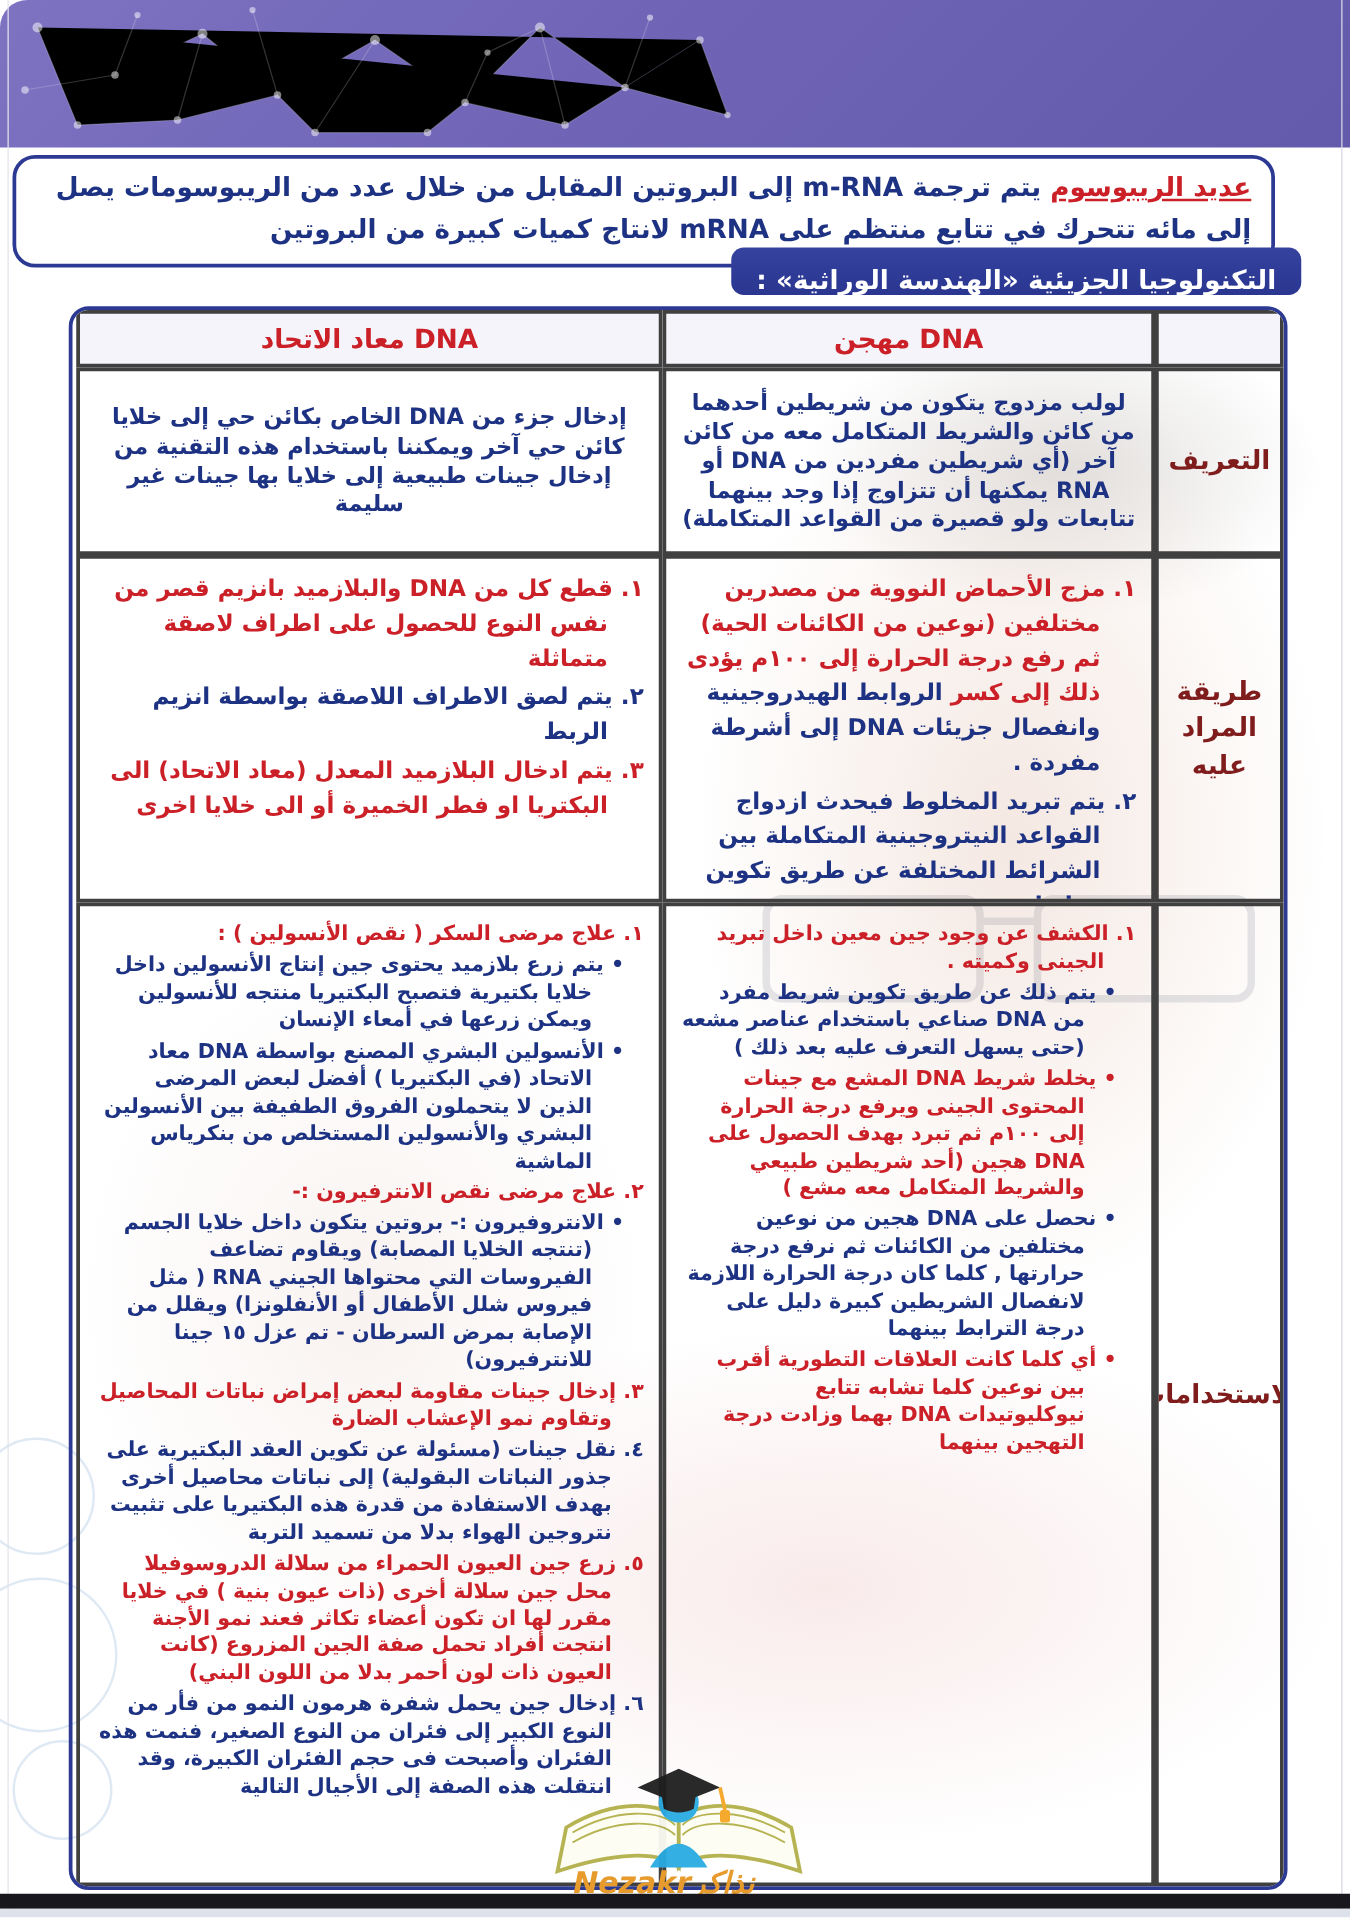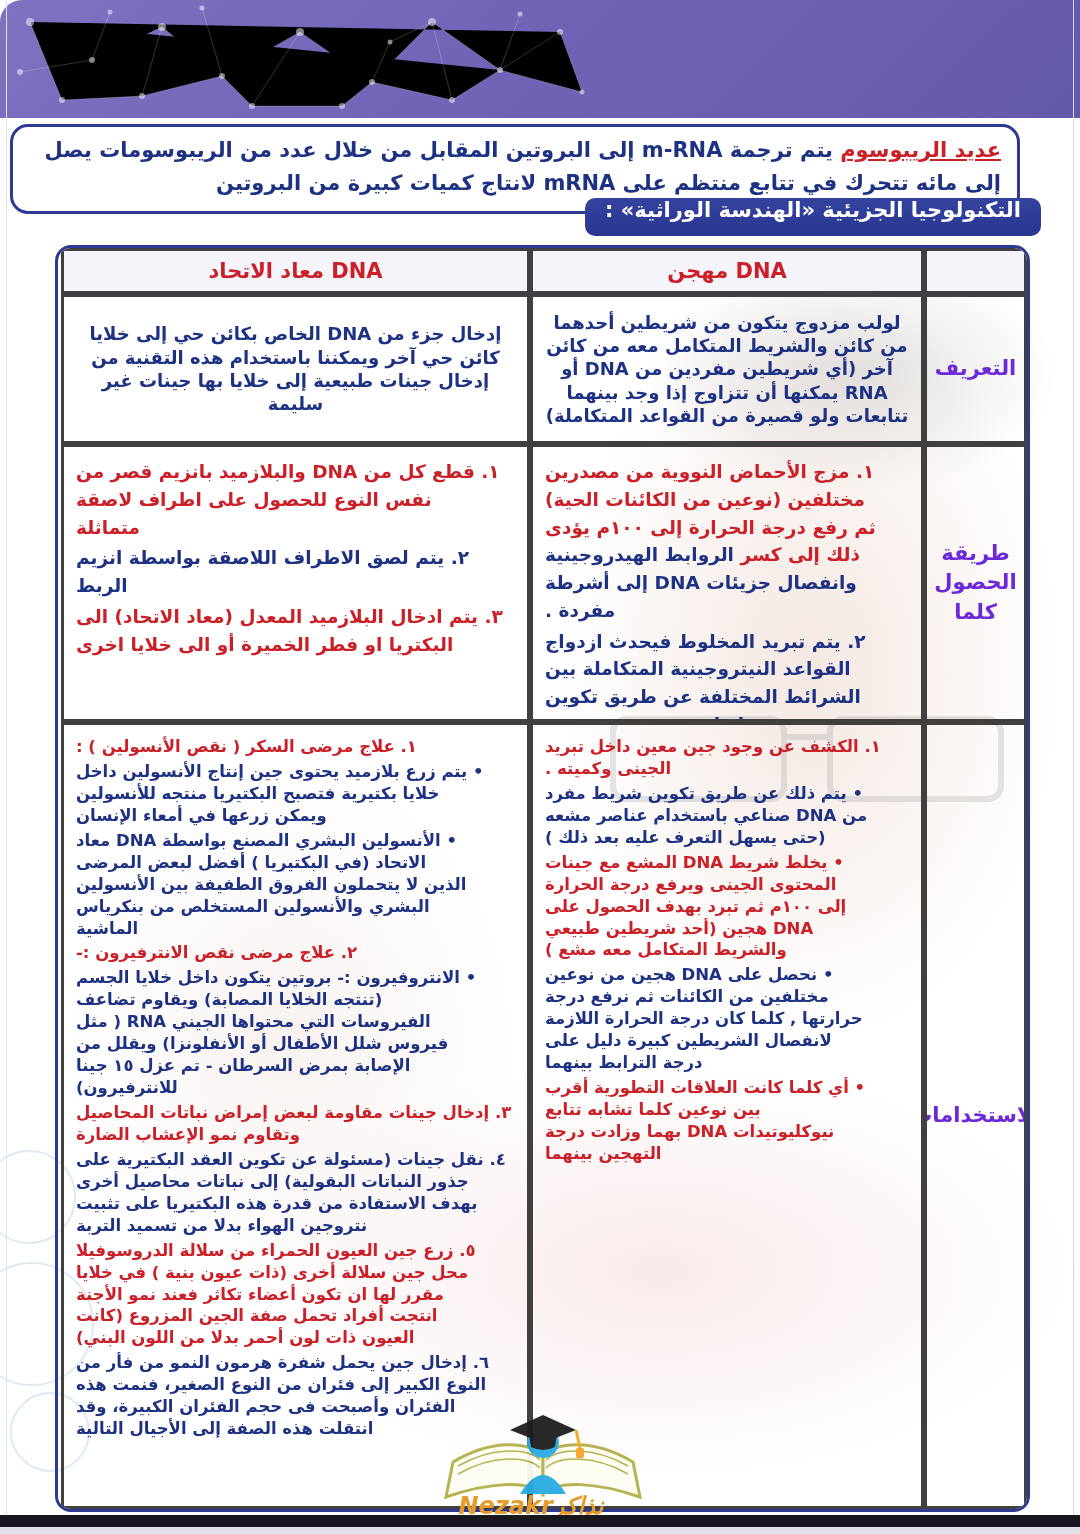--- a/index.html
+++ b/index.html
@@ -45,21 +45,21 @@
     box-sizing:border-box;padding:7px 16px 0 16px;
     direction:rtl;text-align:right;z-index:2;background:#fff;
   }
   .intro-box p{margin:0;font-size:21px;line-height:1.55;color:#1d3283;}
   .intro-lead{color:#cb2027;text-decoration:underline;}
 
   
   .banner{
     position:absolute;left:585px;top:198px;width:456px;height:38px;
     background:linear-gradient(#35439f,#2a3690);border-radius:10px;
-    display:flex;align-items:flex-start;justify-content:center;z-index:3;
+    display:flex;align-items:flex-end;justify-content:center;z-index:3;
     color:#ffffff;font-size:21px;direction:rtl;
   }
 
   
   .wm{position:absolute;z-index:0;pointer-events:none;}
   .wm-hair{left:640px;top:255px;width:420px;height:240px;border-radius:50%;
     background:radial-gradient(ellipse at center,rgba(190,186,182,0.45),rgba(190,186,182,0) 70%);}
   .wm-face{left:560px;top:300px;width:500px;height:740px;border-radius:50%;
     background:radial-gradient(ellipse at center,rgba(228,197,182,0.40),rgba(228,197,182,0) 72%);}
   .wm-shirt{left:240px;top:1060px;width:840px;height:420px;border-radius:50%;
@@ -83,26 +83,26 @@
     border:3px solid #2c3a93;border-radius:16px;overflow:hidden;
     display:grid;direction:rtl;box-sizing:border-box;
     grid-template-columns:103px 394px 469px;
     grid-template-rows:46px 150px 278px auto;
     background:transparent;
   }
   .cell{border:3px solid #404040;box-sizing:border-box;padding:8px 12px;direction:rtl;overflow:hidden;}
   .head-cell{display:flex;align-items:center;justify-content:center;background:rgba(243,243,249,0.9);
     color:#cb2027;font-size:21px;padding:4px;}
   .label-cell{display:flex;align-items:center;justify-content:center;text-align:center;
-    color:#6d28d9;font-size:21px;line-height:1.4;padding:4px;}
+    color:#7f1d1d;font-size:21px;line-height:1.4;padding:4px;}
   .def-cell{display:flex;flex-direction:column;justify-content:center;font-size:18px;line-height:1.3;text-align:center;}
   .def-cell .li{margin:0;}
   .method-cell{font-size:18.5px;line-height:1.5;}
   .uses-cell{font-size:16.5px;line-height:1.33;}
-  .li{margin:3px 0;padding-right:1.55em;text-indent:-1.55em;text-align:left;}
+  .li{margin:3px 0;padding-right:1.55em;text-indent:-1.55em;text-align:right;}
   .def-cell .li{padding-right:0;text-indent:0;text-align:center;}
   .li.bullet{padding-right:2.5em;}
   .marker{white-space:pre;}
   .c-red{color:#cb2027;}
   .c-blue{color:#1d3283;}
 </style>
 </head>
 <body>
 
 <div class="wm wm-hair"></div>
@@ -177,21 +177,21 @@
   <div class="cell head-cell">DNA معاد الاتحاد</div>
 
   <div class="cell label-cell">التعريف</div>
   <div class="cell def-cell">
       <p class="li"><span class="c-blue">لولب مزدوج يتكون من شريطين أحدهما من كائن والشريط المتكامل معه من كائن آخر (أي شريطين مفردين من DNA أو RNA يمكنها أن تتزاوج إذا وجد بينهما تتابعات ولو قصيرة من القواعد المتكاملة)</span></p>
     </div>
   <div class="cell def-cell">
       <p class="li"><span class="c-blue">إدخال جزء من DNA الخاص بكائن حي إلى خلايا كائن حي آخر ويمكننا باستخدام هذه التقنية من إدخال جينات طبيعية إلى خلايا بها جينات غير سليمة</span></p>
     </div>
 
-  <div class="cell label-cell">طريقة الحصول كلما</div>
+  <div class="cell label-cell">طريقة المراد عليه</div>
   <div class="cell method-cell">
       <p class="li"><span class="marker c-red">١. </span><span class="c-red">مزج الأحماض النووية من مصدرين مختلفين (نوعين من الكائنات الحية) ثم رفع درجة الحرارة إلى ١٠٠م يؤدى ذلك إلى كسر </span><span class="c-blue">الروابط الهيدروجينية وانفصال جزيئات DNA إلى أشرطة مفردة .</span></p>
       <p class="li"><span class="marker c-blue">٢. </span><span class="c-blue">يتم تبريد المخلوط فيحدث ازدواج القواعد النيتروجينية المتكاملة بين الشرائط المختلفة عن طريق تكوين روابط هيدروجينية جديدة</span></p>
     </div>
   <div class="cell method-cell">
       <p class="li"><span class="marker c-red">١. </span><span class="c-red">قطع كل من DNA والبلازميد بانزيم قصر من نفس النوع للحصول على اطراف لاصقة متماثلة</span></p>
       <p class="li"><span class="marker c-blue">٢. </span><span class="c-blue">يتم لصق الاطراف اللاصقة بواسطة انزيم الربط</span></p>
       <p class="li"><span class="marker c-red">٣. </span><span class="c-red">يتم ادخال البلازميد المعدل (معاد الاتحاد) الى البكتريا او فطر الخميرة أو الى خلايا اخرى</span></p>
     </div>
 

